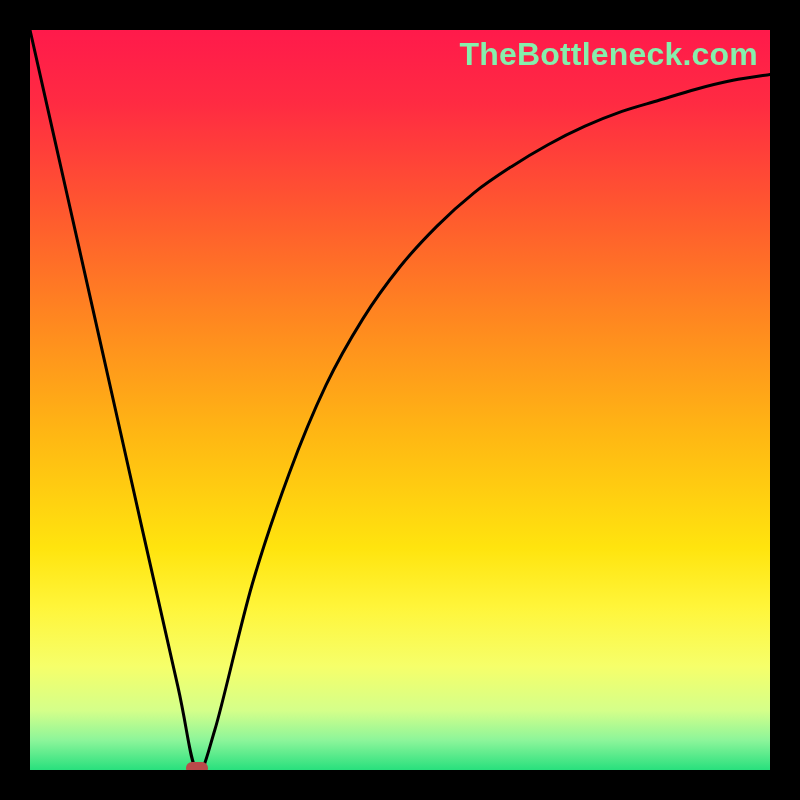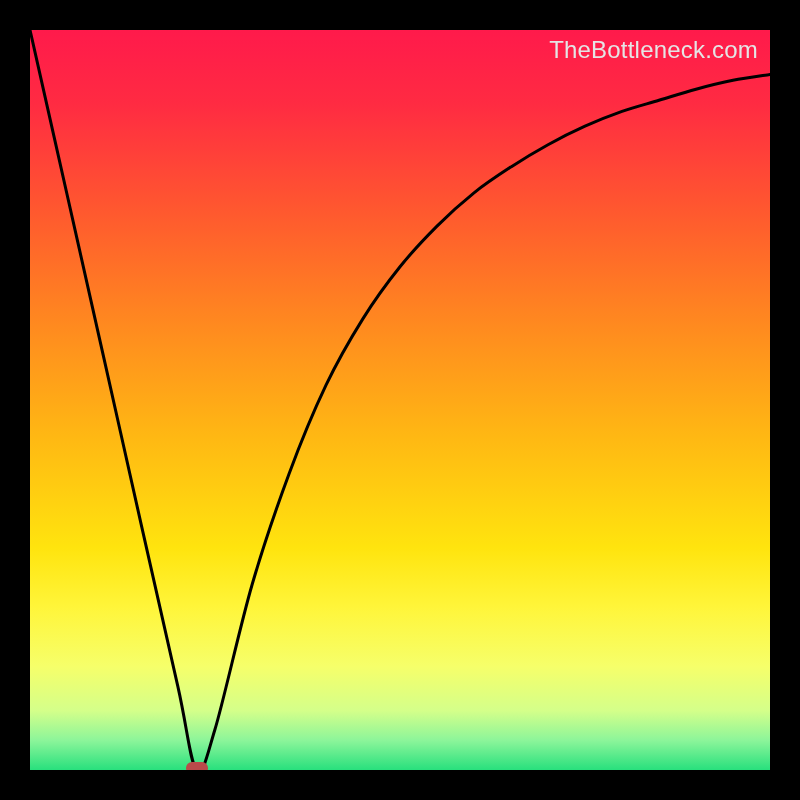--- a/index.html
+++ b/index.html
@@ -26,23 +26,23 @@
     overflow: hidden;
   }
   .gradient {
     position: absolute;
     inset: 0;
   }
   .watermark {
     position: absolute;
     top: 6px;
     right: 12px;
-    color: #e5e5e5;
-    font-size: 24px;
-    font-weight: 400;
+    color: #86efac;
+    font-size: 32px;
+    font-weight: 700;
     letter-spacing: 0.2px;
     user-select: none;
   }
   svg.curve {
     position: absolute;
     inset: 0;
     width: 100%;
     height: 100%;
   }
   .marker {

